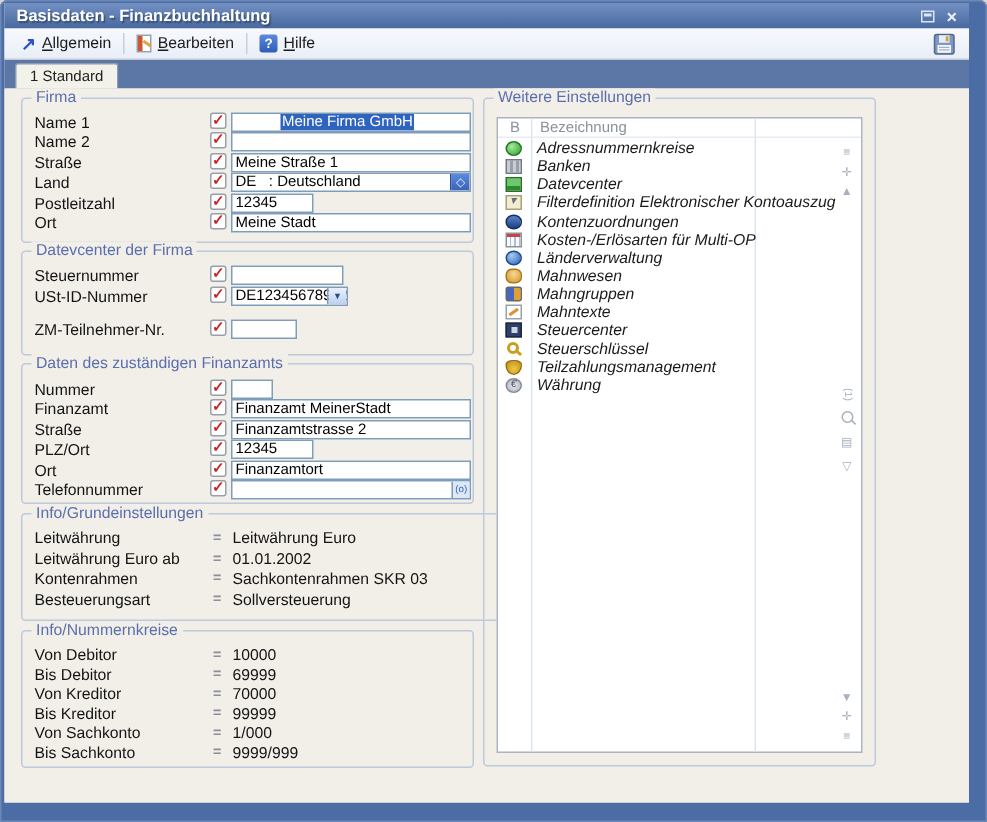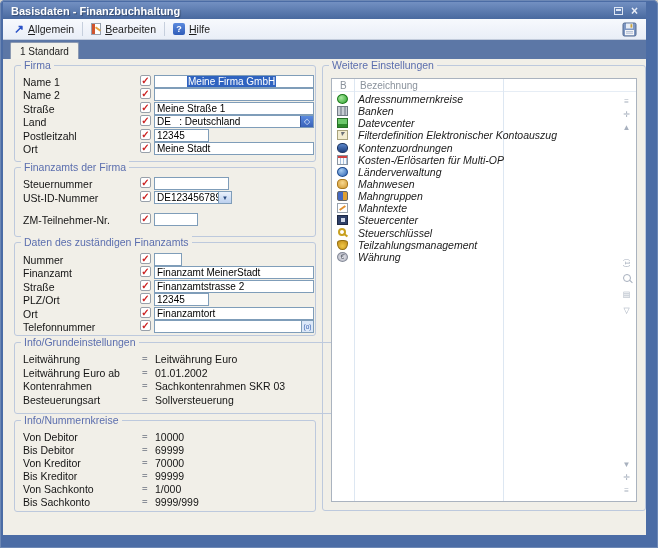--- a/index.html
+++ b/index.html
@@ -29,21 +29,21 @@
   .tab{height:17px;background:#f2f1ea;color:#222;font-size:10px;padding:0 9px;display:flex;align-items:center;margin-left:7px;border:1px solid #8c9ab2;border-bottom:none;border-radius:2px 2px 0 0;}
   
   .content{position:relative;flex:1;background:#f1efe8;}
   .group{position:absolute;border:1px solid #bdc9dd;border-radius:3px;}
   .legend{position:absolute;top:-7px;left:6px;background:#f1efe8;padding:0 3px;font-size:10.5px;color:#5b6eae;white-space:nowrap;}
   #g-firma{left:11px;top:6px;width:302px;height:97px;}
   #g-steuer{left:11px;top:108px;width:302px;height:70px;}
   #g-fin{left:11px;top:183px;width:302px;height:94px;padding-left:30px;}
   #g-info1{left:11px;top:283px;width:362px;height:72px;}
   #g-info2{left:11px;top:361px;width:302px;height:92px;}
-  #g-weitere{left:319px;top:6px;width:324px;height:446px;}
+  #g-weitere{left:319px;top:6px;width:262px;height:446px;}
   .rows{position:absolute;left:0;right:0;top:9px;}
   #g-fin .rows{top:10px;}
   .frow{position:relative;height:13.4px;}
   #g-steuer .frow{height:14px;}
   #g-steuer .frow:nth-child(3){margin-top:8px;}
   #g-info1 .frow{height:13.5px;}
   #g-info2 .frow{height:13px;}
   .lbl{position:absolute;left:8px;top:1px;font-size:10.5px;color:#141414;white-space:nowrap;}
   .cb{position:absolute;left:125px;top:0;width:11px;height:11px;background:#fff;border:1px solid #98a0aa;border-radius:2px;color:#cc2222;font-size:10px;line-height:9px;text-align:center;font-weight:bold;}
   .field{position:absolute;left:139px;top:0;width:160px;height:13px;background:#fff;border:1px solid #7f9db9;font-size:10px;display:flex;align-items:center;padding:0 2px;overflow:hidden;}
@@ -194,21 +194,21 @@
               <span class="lbl">Ort</span>
               <span class="cb">✓</span>
               <div class="field ftype-text">
                 <span class="val">Meine Stadt</span>
               </div>
             </div>
           </div>
       </div>
 
       <div class="group" id="g-steuer">
-        <span class="legend">Finanzamts der Firma</span>
+        <span class="legend">Datevcenter der Firma</span>
         <div class="rows">
             <div class="frow">
               <span class="lbl">Steuernummer</span>
               <span class="cb">✓</span>
               <div class="field ftype-text">
                 <span class="val"></span>
               </div>
             </div>
             <div class="frow">
               <span class="lbl">USt-ID-Nummer</span>

